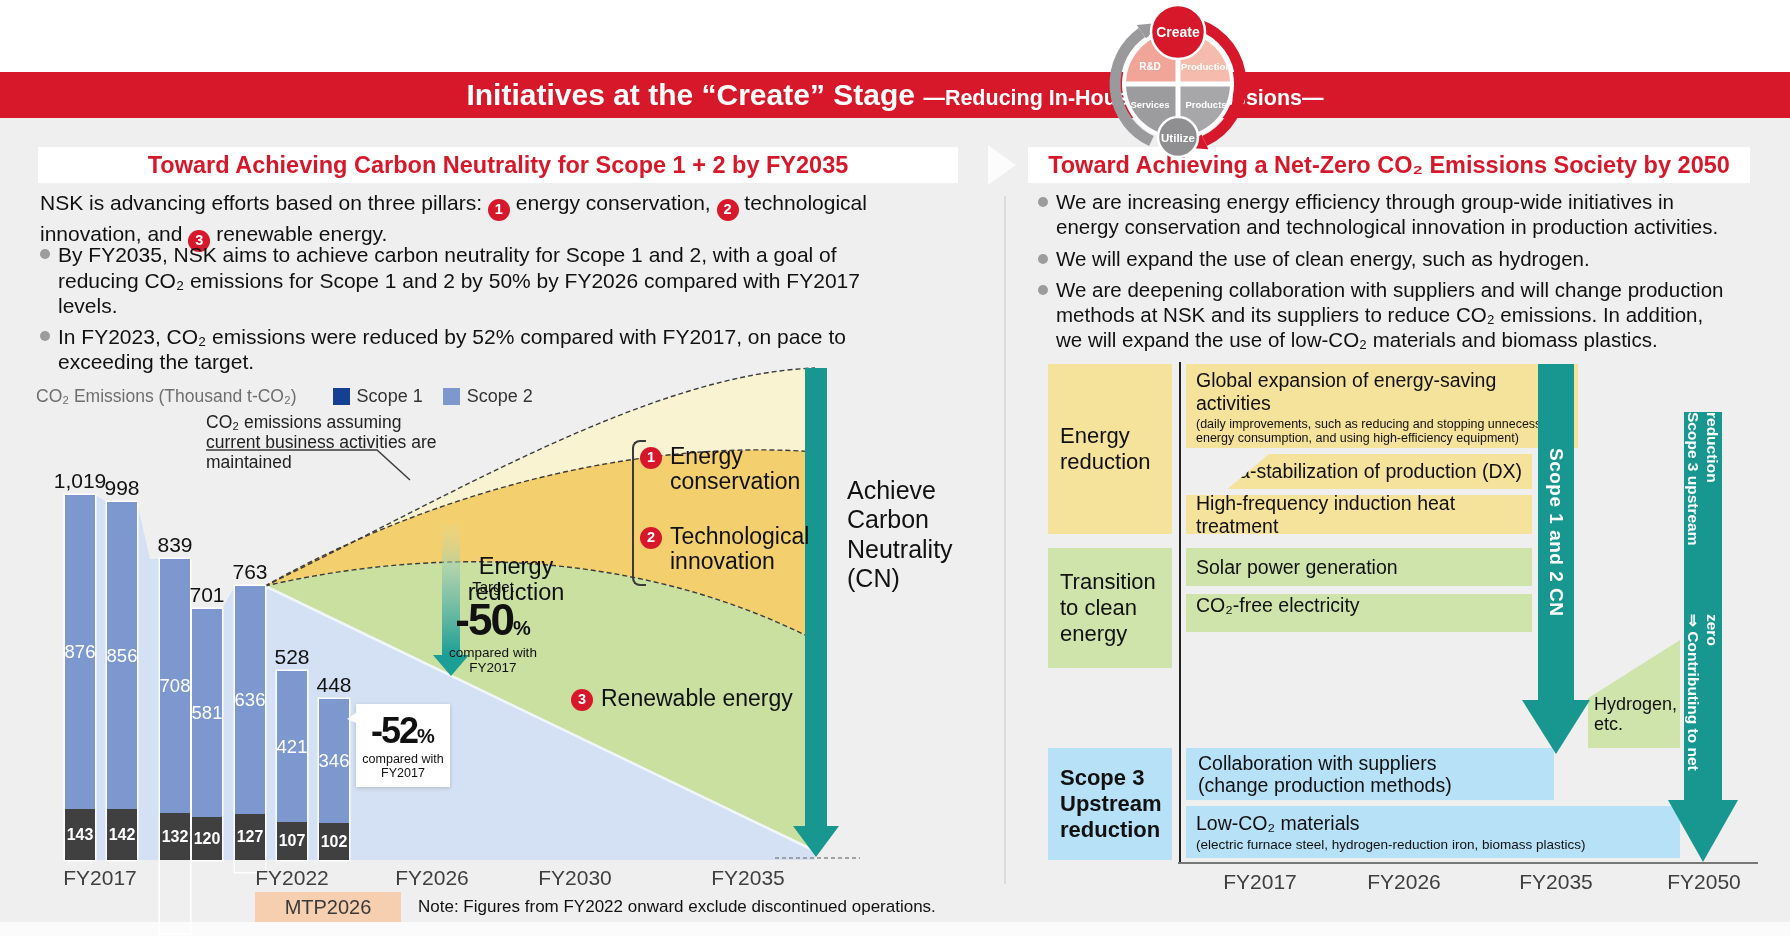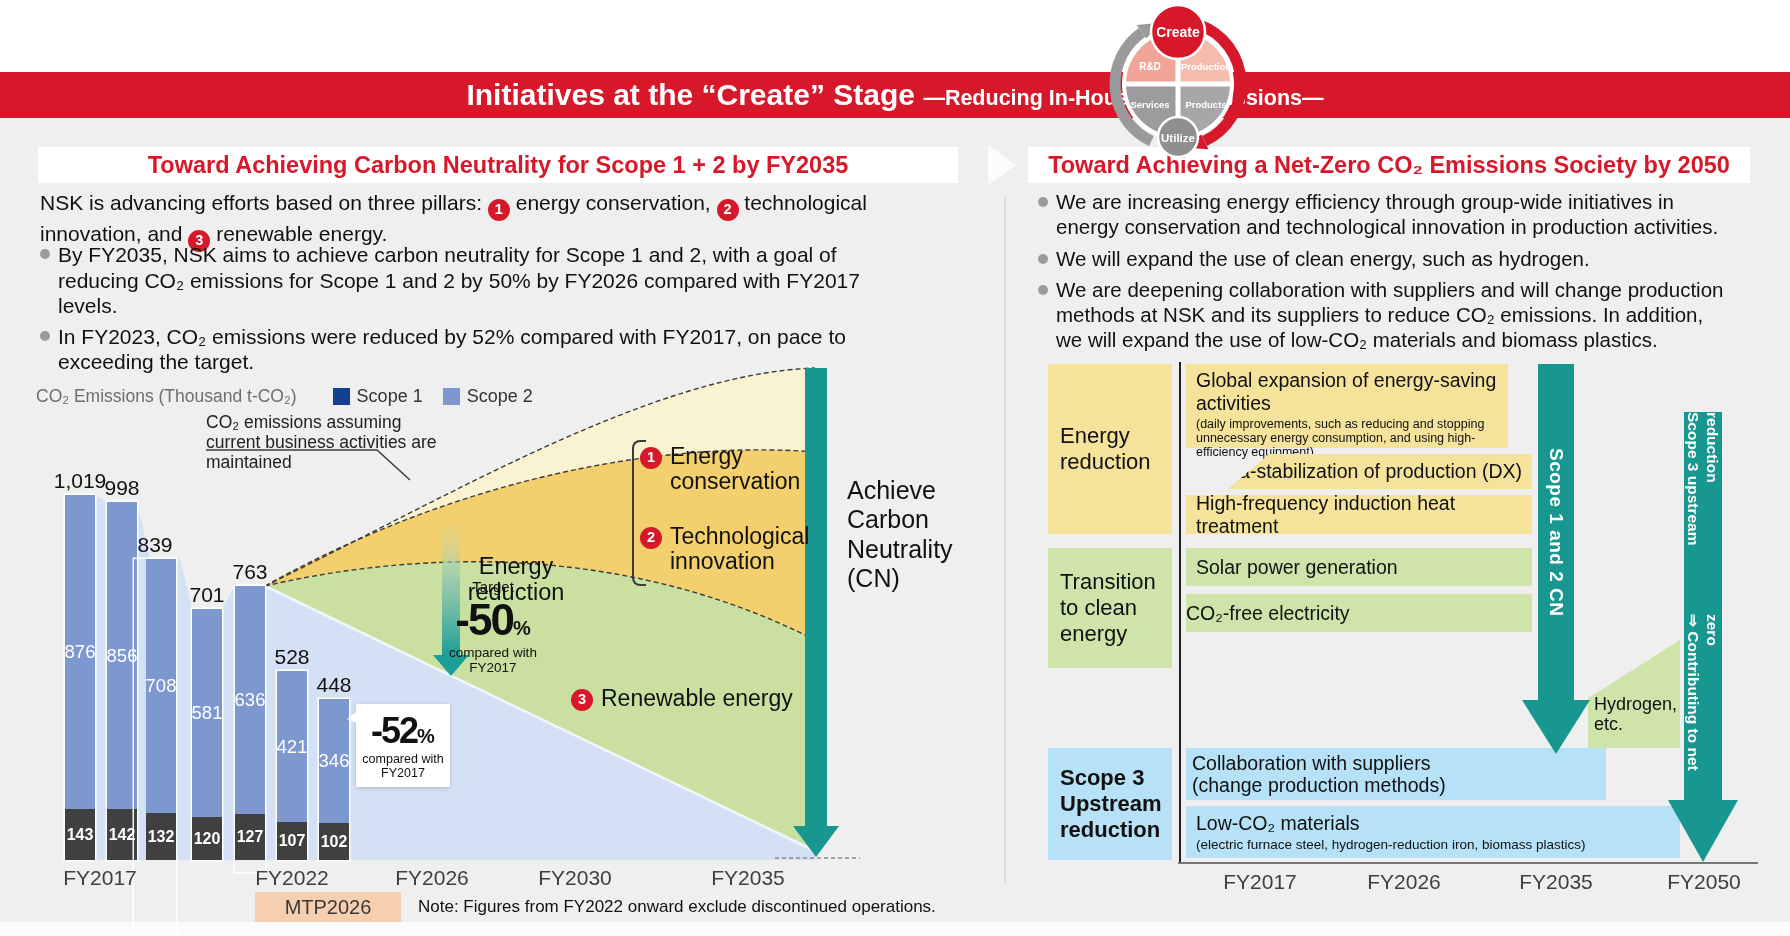--- a/index.html
+++ b/index.html
@@ -209,21 +209,21 @@
       </div>
       <div class="bar" style="left: 69px; top: 142px; height: 358px;">
         <div class="btot">998</div>
         <div class="seg s2" style="height:307px">
           <span>856</span>
         </div>
         <div class="seg s1" style="height:51px">
           <span>142</span>
         </div>
       </div>
-      <div class="bar" style="left: 96px; top: 199px; height: 374px; padding-left: 12px;">
+      <div class="bar" style="left: 122px; top: 199px; height: 374px;">
         <div class="btot">839</div>
         <div class="seg s2" style="height:254px">
           <span>708</span>
         </div>
         <div class="seg s1" style="height:47px">
           <span>132</span>
         </div>
       </div>
       <div class="bar" style="left: 154px; top: 249px; height: 251px;">
         <div class="btot">701</div>
@@ -321,42 +321,42 @@
 </div>
 
 <div id="rdiag">
   <div class="rlabel ylw" style="top:6px;height:170px">Energy reduction</div>
   <div class="rlabel grn" style="top:190px;height:120px">Transition to clean energy</div>
   <div class="rlabel blu" style="top:390px;height:112px;font-weight:700">Scope 3 Upstream reduction</div>
 
   <div class="vline"></div>
   <div class="hline"></div>
 
-  <div class="rbar ylw" style="left:151px;top:6px;width:322px;height:84px;padding:5px 10px">
+  <div class="rbar ylw" style="left:151px;top:6px;width:392px;height:84px;padding:5px 10px">
     <div class="rb-title">Global expansion of energy-saving activities</div>
     <div class="rb-sub">(daily improvements, such as reducing and stopping unnecessary energy consumption, and using high-efficiency equipment)</div>
   </div>
   <div class="rbar ylw" style="left:151px;top:96px;width:346px;height:35px;display:flex;align-items:center;justify-content:flex-end;padding-right:10px;clip-path:polygon(24% 0,100% 0,100% 100%,12% 100%)">
     <span class="rb-title">Ultra-stabilization of production (DX)</span>
   </div>
   <div class="rbar ylw" style="left:151px;top:137px;width:346px;height:39px;display:flex;align-items:center;padding-left:10px">
     <span class="rb-title">High-frequency induction heat treatment</span>
   </div>
 
   <div class="rbar grn" style="left:151px;top:190px;width:346px;height:38px;display:flex;align-items:center;padding-left:10px">
     <span class="rb-title">Solar power generation</span>
   </div>
-  <div class="rbar grn" style="left:151px;top:236px;width:346px;height:38px;display:flex;align-items:center;">
+  <div class="rbar grn" style="left:151px;top:236px;width:346px;height:38px;display:flex;padding-left:10px">
     <span class="rb-title">CO₂-free electricity</span>
   </div>
   <div class="rbar grn" style="left:553px;top:282px;width:92px;height:108px;clip-path:polygon(0 54%,100% 0,100% 100%,0 100%);display:flex;align-items:flex-end;padding:0 0 14px 6px;font-size:18px;line-height:1.12">
     <span class="rb-title">Hydrogen, etc.</span>
   </div>
 
-  <div class="rbar blu" style="left:151px;top:390px;width:420px;height:52px;display:flex;flex-direction:column;justify-content:center;padding-left:6px;line-height:1.15">
+  <div class="rbar blu" style="left:151px;top:390px;width:368px;height:52px;display:flex;flex-direction:column;justify-content:center;padding-left:12px;line-height:1.15">
     <span class="rb-title">Collaboration with suppliers</span>
     <span class="rb-title">(change production methods)</span>
   </div>
   <div class="rbar blu" style="left:151px;top:448px;width:494px;height:52px;display:flex;flex-direction:column;justify-content:center;padding-left:10px">
     <span class="rb-title">Low-CO₂ materials</span>
     <span class="rb-sub" style="font-size:13.5px">(electric furnace steel, hydrogen-reduction iron, biomass plastics)</span>
   </div>
 
   <div class="teal" style="position:absolute;left:503px;top:6px;width:36px;height:336px;display:flex;align-items:center;justify-content:center">
     <span class="vtext" style="font-size:19px">Scope 1 and 2 CN</span>

